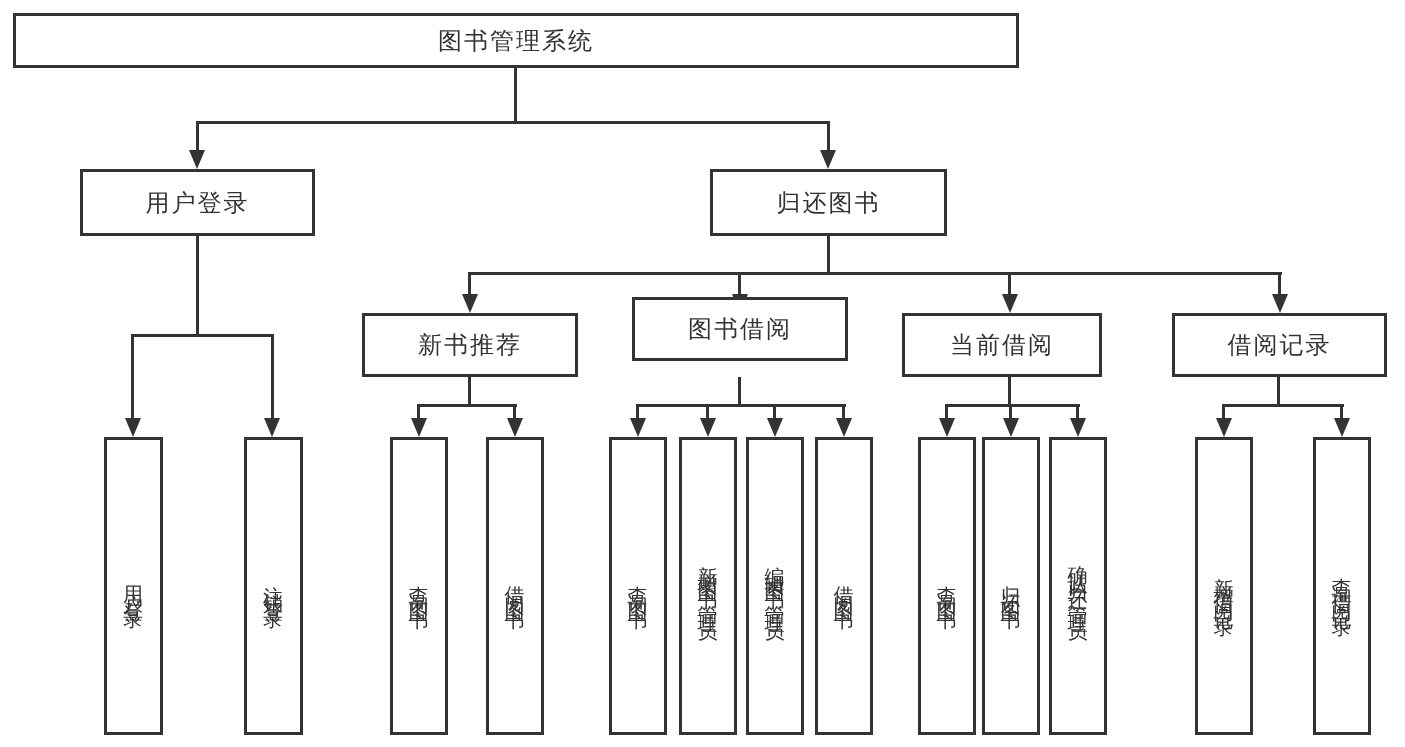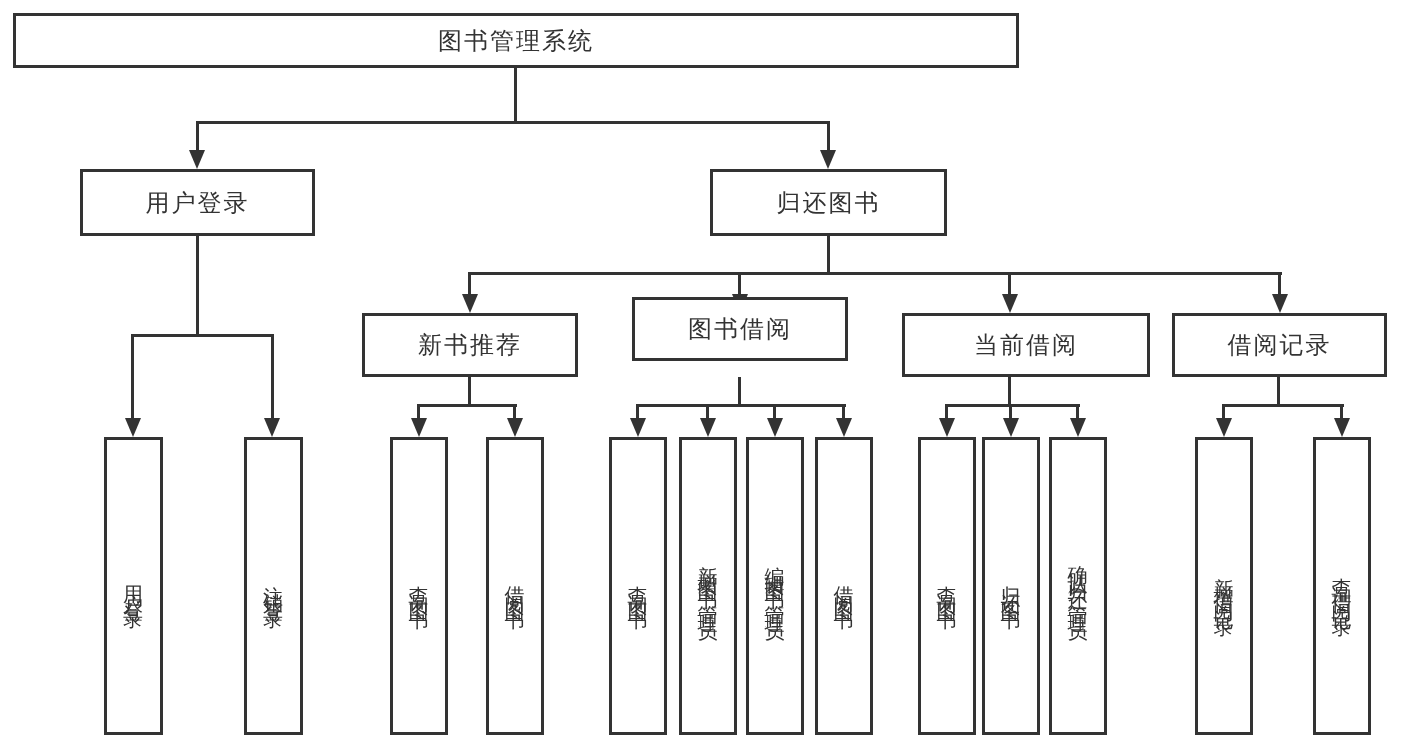--- a/index.html
+++ b/index.html
@@ -80,21 +80,21 @@
   <div class="node" style="left:710px;top:169px;width:237px;height:67px">
     <span class="h-label">归还图书</span>
   </div>
 
   <div class="node" style="left:362px;top:313px;width:216px;height:64px">
     <span class="h-label">新书推荐</span>
   </div>
   <div class="node" style="left:632px;top:297px;width:216px;height:64px">
     <span class="h-label">图书借阅</span>
   </div>
-  <div class="node" style="left:902px;top:313px;width:248px;height:64px">
+  <div class="node" style="left:902px;top:313px;width:200px;height:64px">
     <span class="h-label">当前借阅</span>
   </div>
   <div class="node" style="left:1172px;top:313px;width:215px;height:64px">
     <span class="h-label">借阅记录</span>
   </div>
 
   <div class="node" style="left:104px;top:437px;width:59px;height:298px">
     <span class="v-label">用户登录</span>
   </div>
   <div class="node" style="left:244px;top:437px;width:59px;height:298px">

